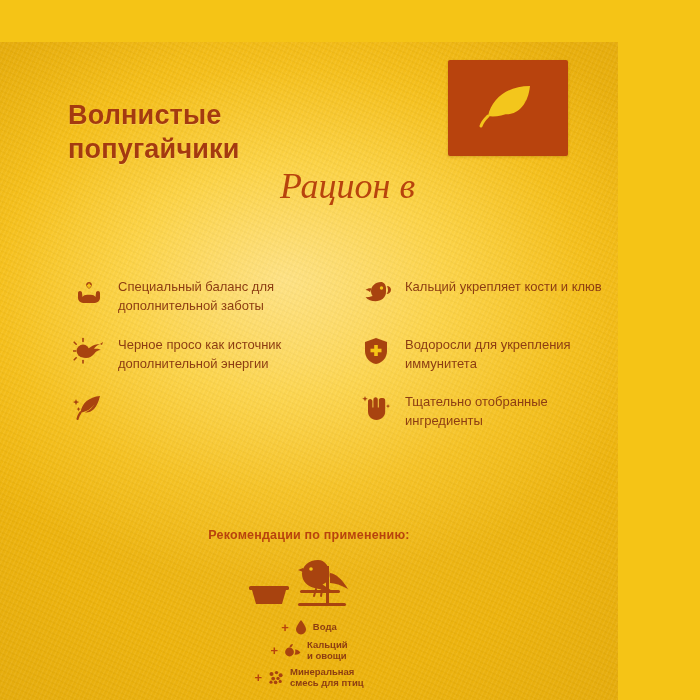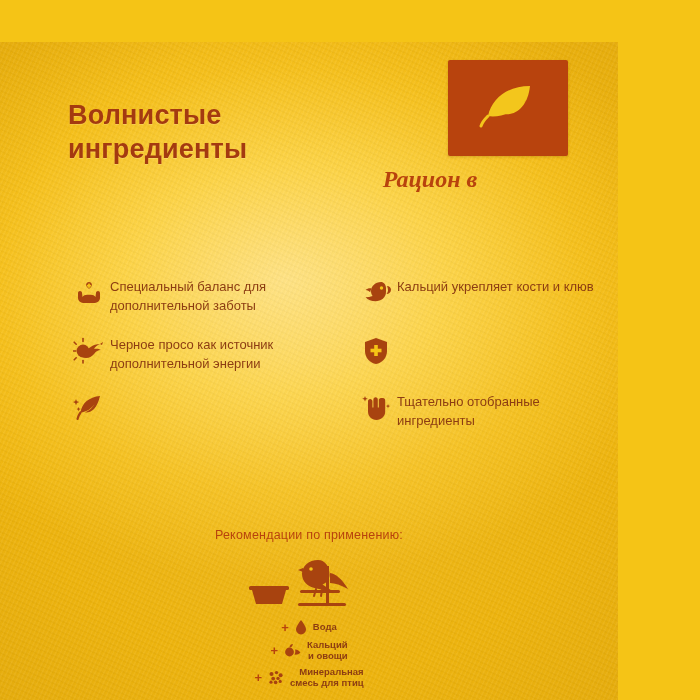--- a/index.html
+++ b/index.html
@@ -68,44 +68,43 @@
     border-radius: 2px;
     box-shadow: 0 1px 3px rgba(120,60,0,.25);
   }
   .logo-box svg { display:block; margin: 22px auto 0; }
 
   .subtitle {
     position: absolute;
     right: 38px;
     top: 122px;
     width: 300px;
-    text-align: center;
     color: #b8430d;
     font-family: "Liberation Serif", serif;
     font-style: italic;
-    font-weight: bold;
-    font-size: 24px;
+    font-weight: normal;
+    font-size: 36px;
     line-height: 1.25;
   }
 
   
   .features {
     position: absolute;
     left: 72px;
     top: 236px;
     width: 572px;
     display: grid;
     grid-template-columns: 285px 285px;
     column-gap: 2px;
     row-gap: 20px;
   }
   .feature {
     display: flex;
     align-items: flex-start;
-    gap: 4px;
+    gap: 12px;
   }
   .feature .ficon {
     flex: 0 0 34px;
     width: 34px;
     height: 34px;
     display: flex;
     align-items: center;
     justify-content: center;
     margin-top: -2px;
   }
@@ -119,21 +118,21 @@
   
   .reco {
     position: absolute;
     left: 0;
     right: 0;
     top: 486px;
     text-align: center;
   }
   .reco-title {
     color: #b8430d;
-    font-weight: normal;
+    font-weight: bold;
     font-size: 12.5px;
     letter-spacing: .2px;
   }
   .reco-scene {
     margin-top: 8px;
     display: flex;
     justify-content: center;
   }
   .reco-rows {
     margin-top: 4px;
@@ -150,31 +149,31 @@
     font-size: 9.5px;
     font-weight: bold;
     line-height: 1.15;
   }
   .reco-row .plus {
     color: #b8430d;
     font-size: 13px;
     font-weight: bold;
     line-height: 1;
   }
-  .reco-row .rtext { text-align: right; }
+  .reco-row .rtext { text-align: left; }
   .reco-row .ricon { display: flex; align-items: center; }
 </style>
 </head>
 <body>
 
 <div id="page">
 
   <div class="title layer">
     <div>Волнистые</div>
-    <div>ингредиенты</div>
+    <div>попугайчики</div>
   </div>
 
   <div class="logo-box layer">
     <span>
       <svg width="60" height="46" viewBox="0 0 60 46">
         <path d="M52 4 C30 4 14 16 10 34 C22 36 40 30 50 16 C46 22 38 28 26 32 C38 34 50 24 52 4 Z" fill="#f3c61c"></path>
         <path d="M10 34 C6 38 4 41 3 44" stroke="#f3c61c" stroke-width="3" fill="none" stroke-linecap="round"></path>
       </svg>
     </span>
   </div>
@@ -228,20 +227,21 @@
     </div>
 
     <div class="feature">
       <span class="ficon">
         <svg width="28" height="30" viewBox="0 0 28 30" fill="#a8430f">
           <path d="M14 2L3 6v9c0 7 5 12 11 13 6-1 11-6 11-13V6L14 2z"></path>
           <rect x="12.2" y="9" width="3.6" height="11" fill="#f5c416"></rect>
           <rect x="8.5" y="12.7" width="11" height="3.6" fill="#f5c416"></rect>
         </svg>
       </span>
+      <span class="ftext">Водоросли для укрепления иммунитета</span>
     </div>
 
     <div class="feature">
       <span class="ficon">
         <svg width="32" height="30" viewBox="0 0 32 30" fill="#a8430f">
           <path d="M27 3C16 4 9 10 7.5 19.5c6-0.5 11.5-4 14.5-9.5-2 4.5-5.5 7.5-10 9.5 6 .5 12-3.5 15-16.5z"></path>
           <path d="M7.5 19.5C6 21.5 5 23.5 4.5 26" stroke="#a8430f" stroke-width="2.2" fill="none" stroke-linecap="round"></path>
           <path d="M3 6l.9 2.3L6.2 9 3.9 9.9 3 12.2 2.1 9.9 0 9l2.1-.7z"></path>
           <path d="M5.5 14l.6 1.5 1.5.6-1.5.6-.6 1.5-.6-1.5-1.5-.6 1.5-.6z"></path>
         </svg>

